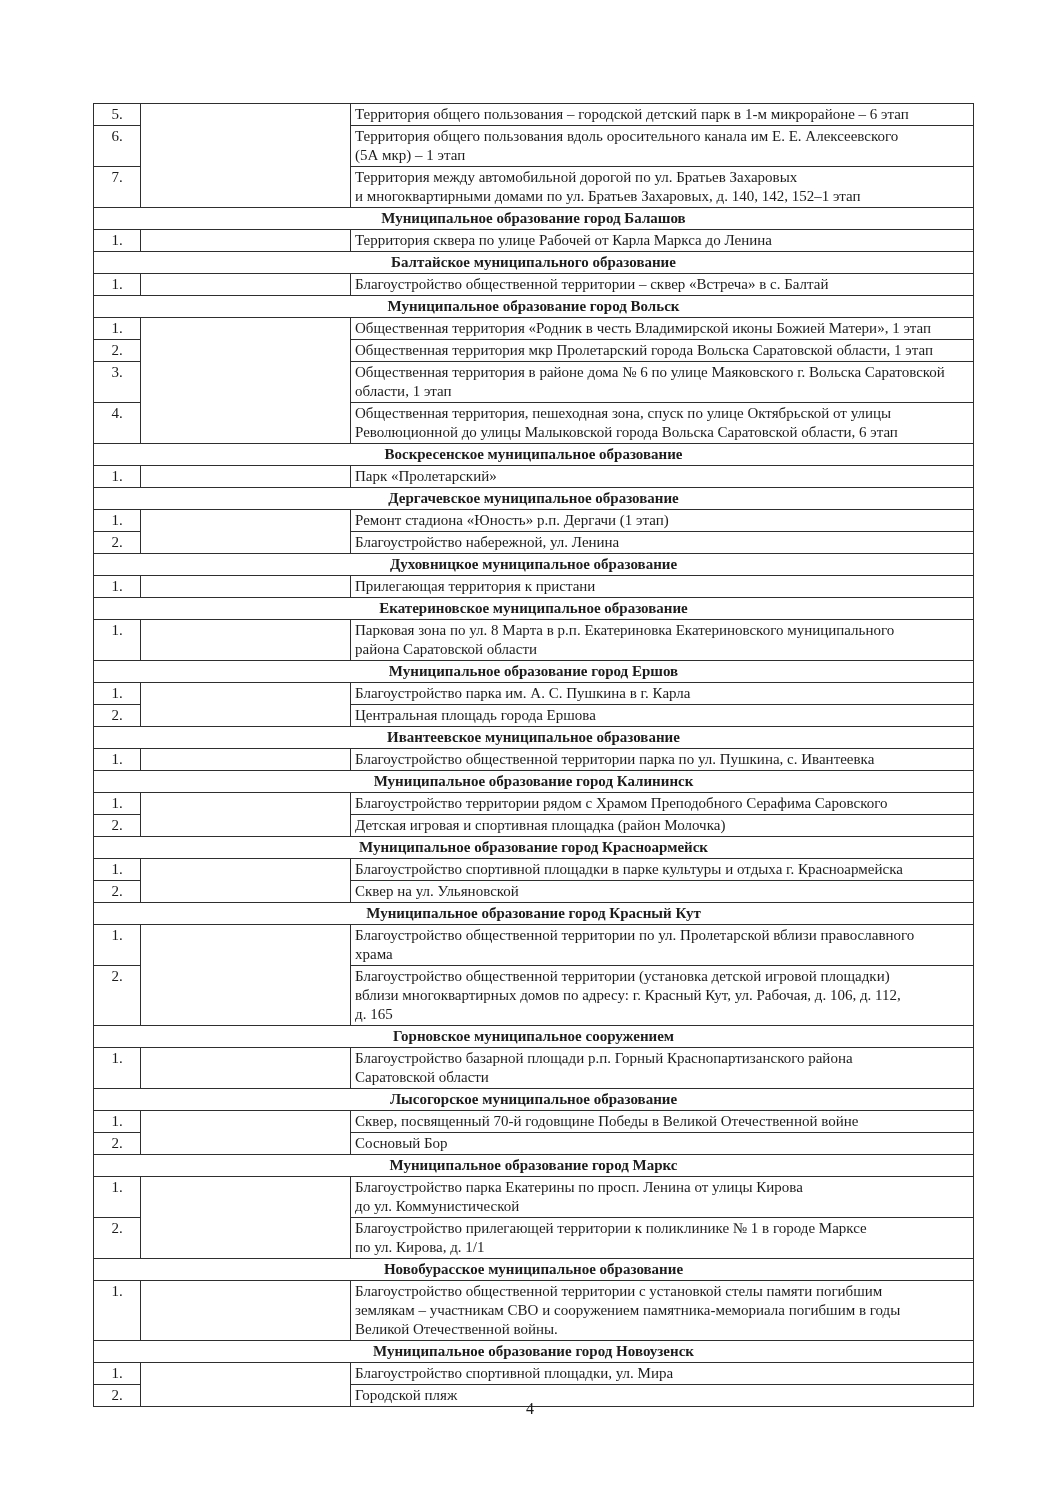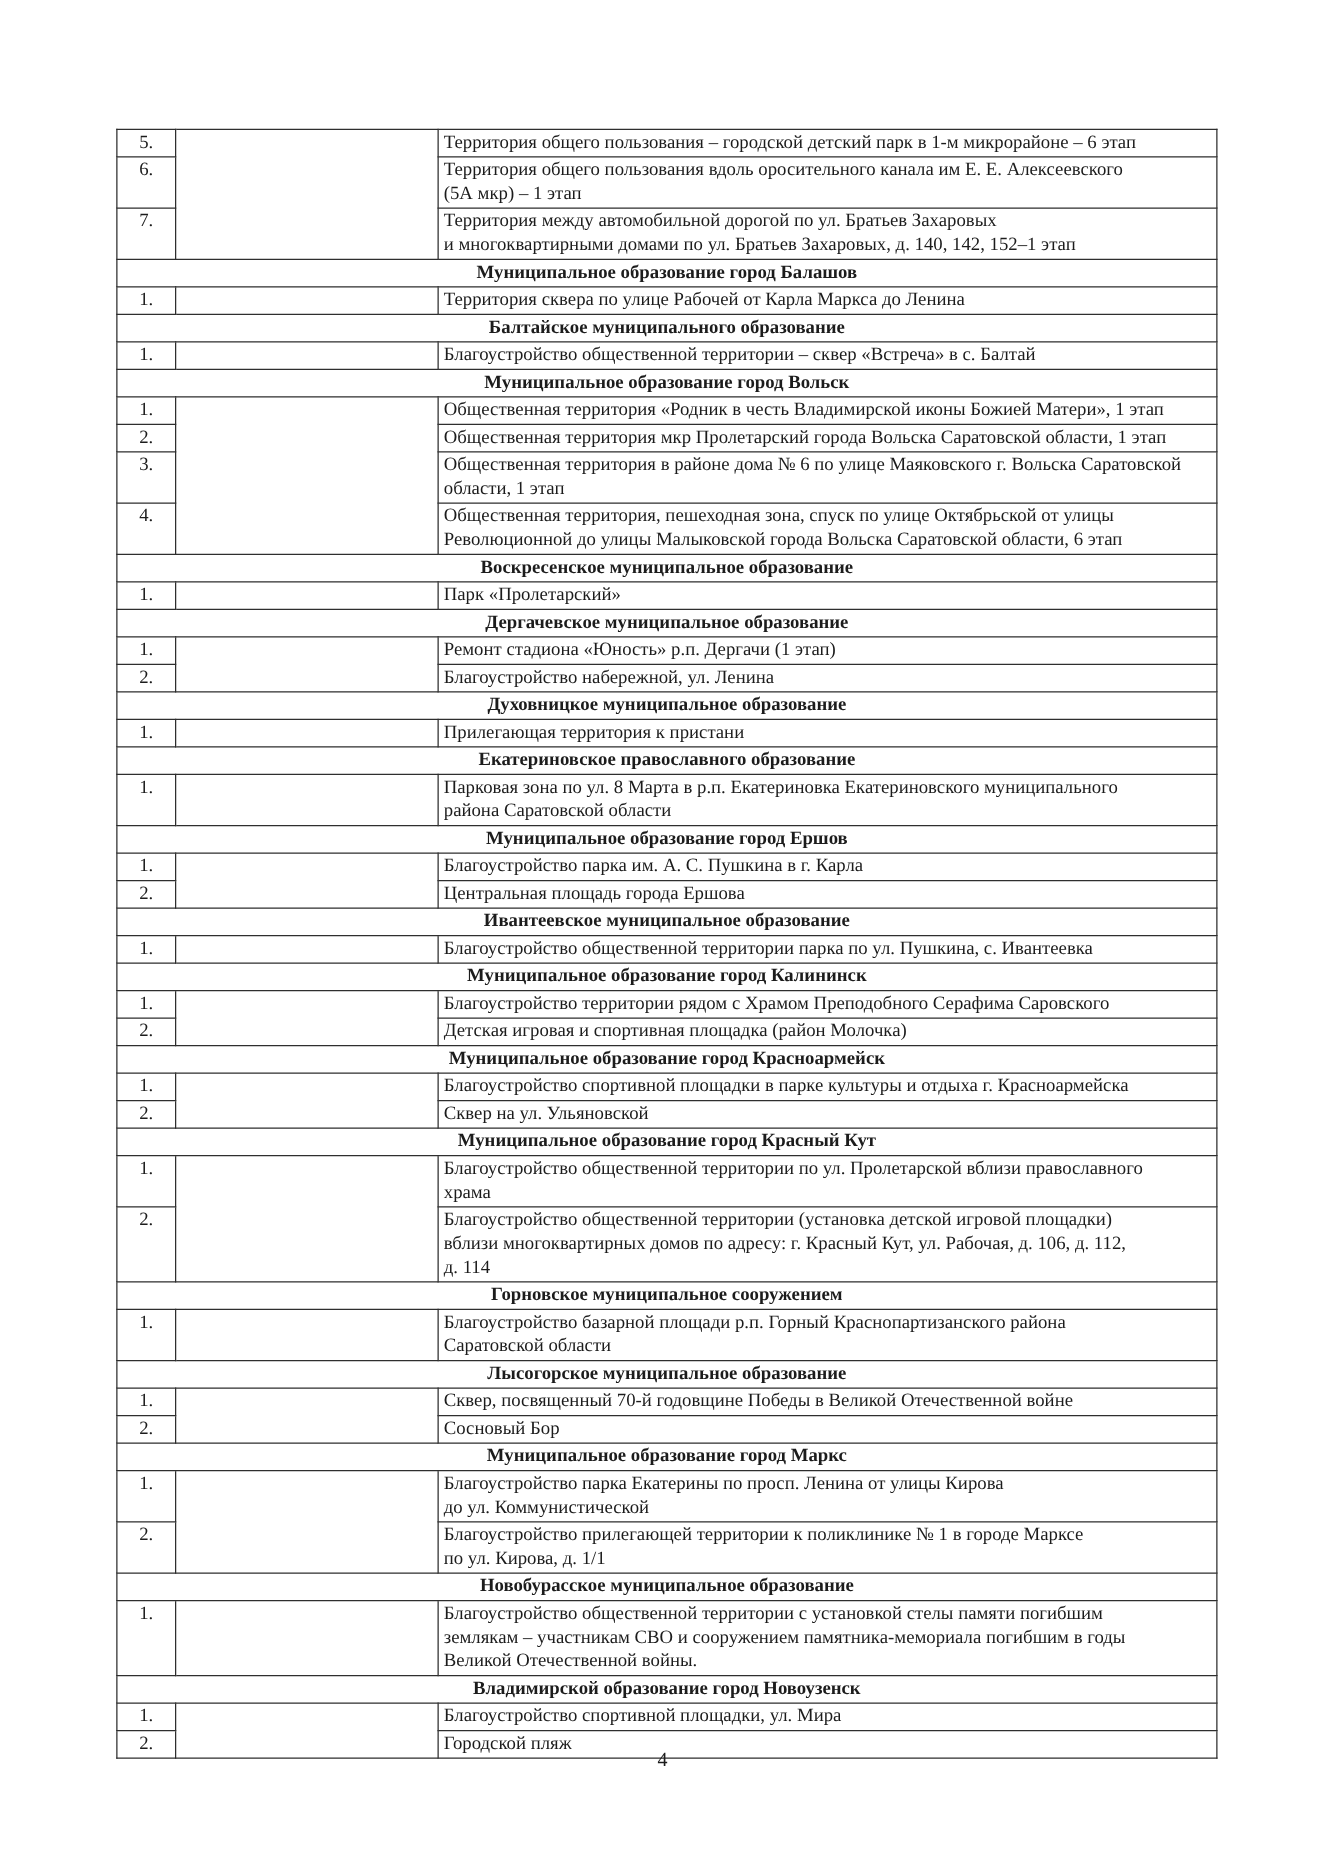--- a/index.html
+++ b/index.html
@@ -150,21 +150,21 @@
         </tr>
         <tr>
           <td colspan="3" class="section-header">Духовницкое муниципальное образование</td>
         </tr>
         <tr>
           <td class="num-cell">1.</td>
           <td class="mid-cell" rowspan="1"></td>
           <td class="desc-cell">Прилегающая территория к пристани</td>
         </tr>
         <tr>
-          <td colspan="3" class="section-header">Екатериновское православного образование</td>
+          <td colspan="3" class="section-header">Екатериновское муниципальное образование</td>
         </tr>
         <tr>
           <td class="num-cell">1.</td>
           <td class="mid-cell" rowspan="1"></td>
           <td class="desc-cell">Парковая зона по ул. 8 Марта в р.п. Екатериновка Екатериновского муниципального
 района Саратовской области</td>
         </tr>
         <tr>
           <td colspan="3" class="section-header">Муниципальное образование город Ершов</td>
         </tr>
@@ -215,21 +215,21 @@
         <tr>
           <td class="num-cell">1.</td>
           <td class="mid-cell" rowspan="2"></td>
           <td class="desc-cell">Благоустройство общественной территории по ул. Пролетарской вблизи православного
 храма</td>
         </tr>
         <tr>
           <td class="num-cell">2.</td>
           <td class="desc-cell">Благоустройство общественной территории (установка детской игровой площадки)
 вблизи многоквартирных домов по адресу: г. Красный Кут, ул. Рабочая, д. 106, д. 112,
-д. 114</td>
+д. 165</td>
         </tr>
         <tr>
           <td colspan="3" class="section-header">Горновское муниципальное сооружением</td>
         </tr>
         <tr>
           <td class="num-cell">1.</td>
           <td class="mid-cell" rowspan="1"></td>
           <td class="desc-cell">Благоустройство базарной площади р.п. Горный Краснопартизанского района
 Саратовской области</td>
         </tr>
@@ -263,21 +263,21 @@
           <td colspan="3" class="section-header">Новобурасское муниципальное образование</td>
         </tr>
         <tr>
           <td class="num-cell">1.</td>
           <td class="mid-cell" rowspan="1"></td>
           <td class="desc-cell">Благоустройство общественной территории с установкой стелы памяти погибшим
 землякам – участникам СВО и сооружением памятника-мемориала погибшим в годы
 Великой Отечественной войны.</td>
         </tr>
         <tr>
-          <td colspan="3" class="section-header">Владимирской образование город Новоузенск</td>
+          <td colspan="3" class="section-header">Муниципальное образование город Новоузенск</td>
         </tr>
         <tr>
           <td class="num-cell">1.</td>
           <td class="mid-cell" rowspan="2"></td>
           <td class="desc-cell">Благоустройство спортивной площадки, ул. Мира</td>
         </tr>
         <tr>
           <td class="num-cell">2.</td>
           <td class="desc-cell">Городской пляж</td>
         </tr>

